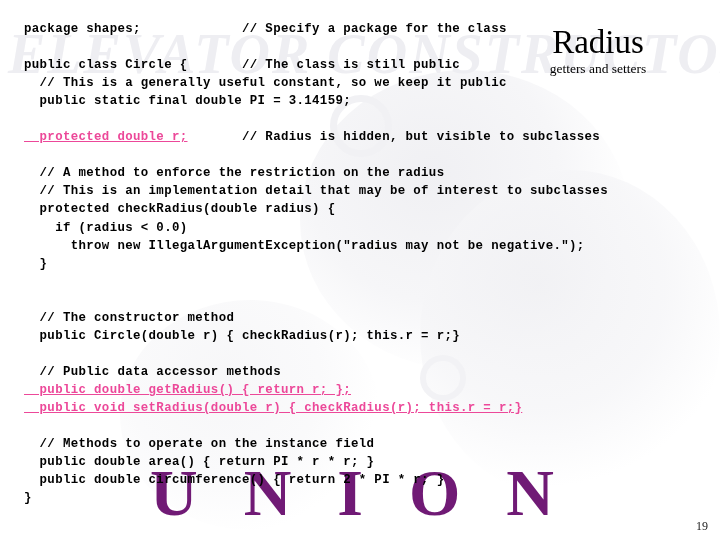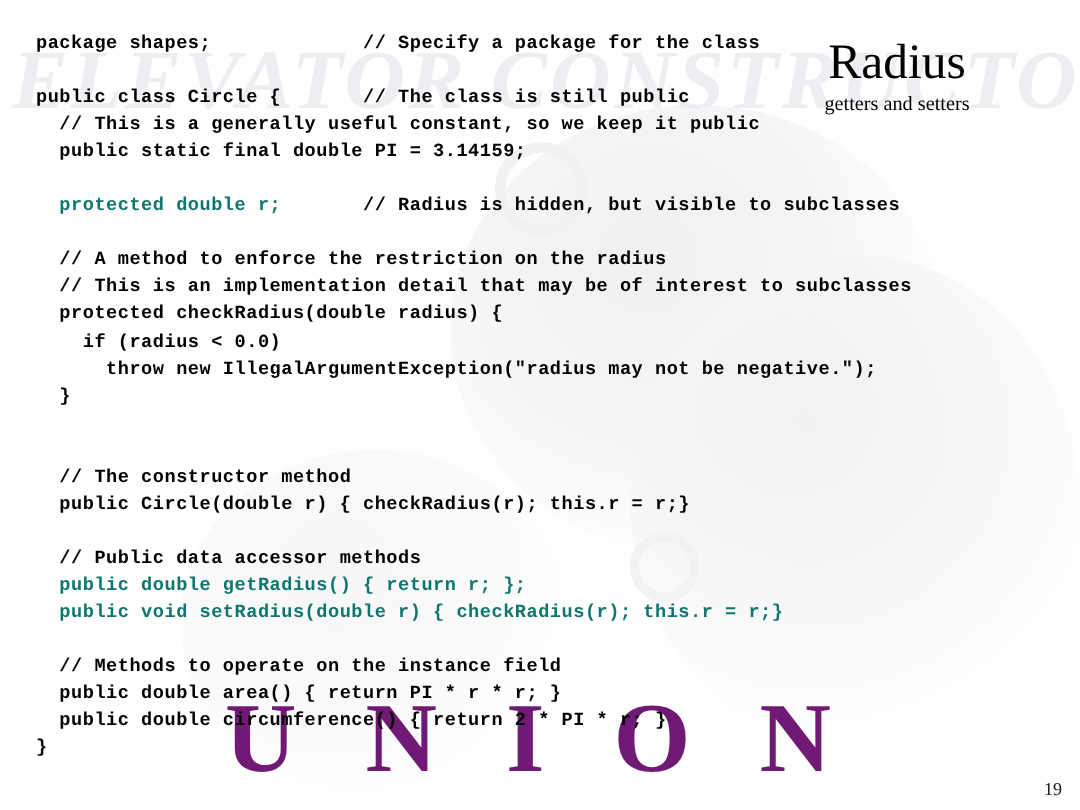--- a/index.html
+++ b/index.html
@@ -100,21 +100,21 @@
     width: 680px;
     font-family: "Liberation Mono", "DejaVu Sans Mono", monospace;
     font-size: 12.4px;
     font-weight: bold;
     line-height: 18.05px;
     color: #000000;
     white-space: pre;
     letter-spacing: 0.35px;
   }
   .code .ln { display: block; height: 18.05px; }
-  .code .blue { color: #0f766e; }
+  .code .blue { color: #ec4899; text-decoration: underline; }
   .code .blank { display: block; height: 18.05px; }
 
   
   .page-num {
     position: absolute;
     right: 12px;
     bottom: 6px;
     font-family: "Liberation Serif", serif;
     font-size: 12px;
     color: #1a1a1a;

